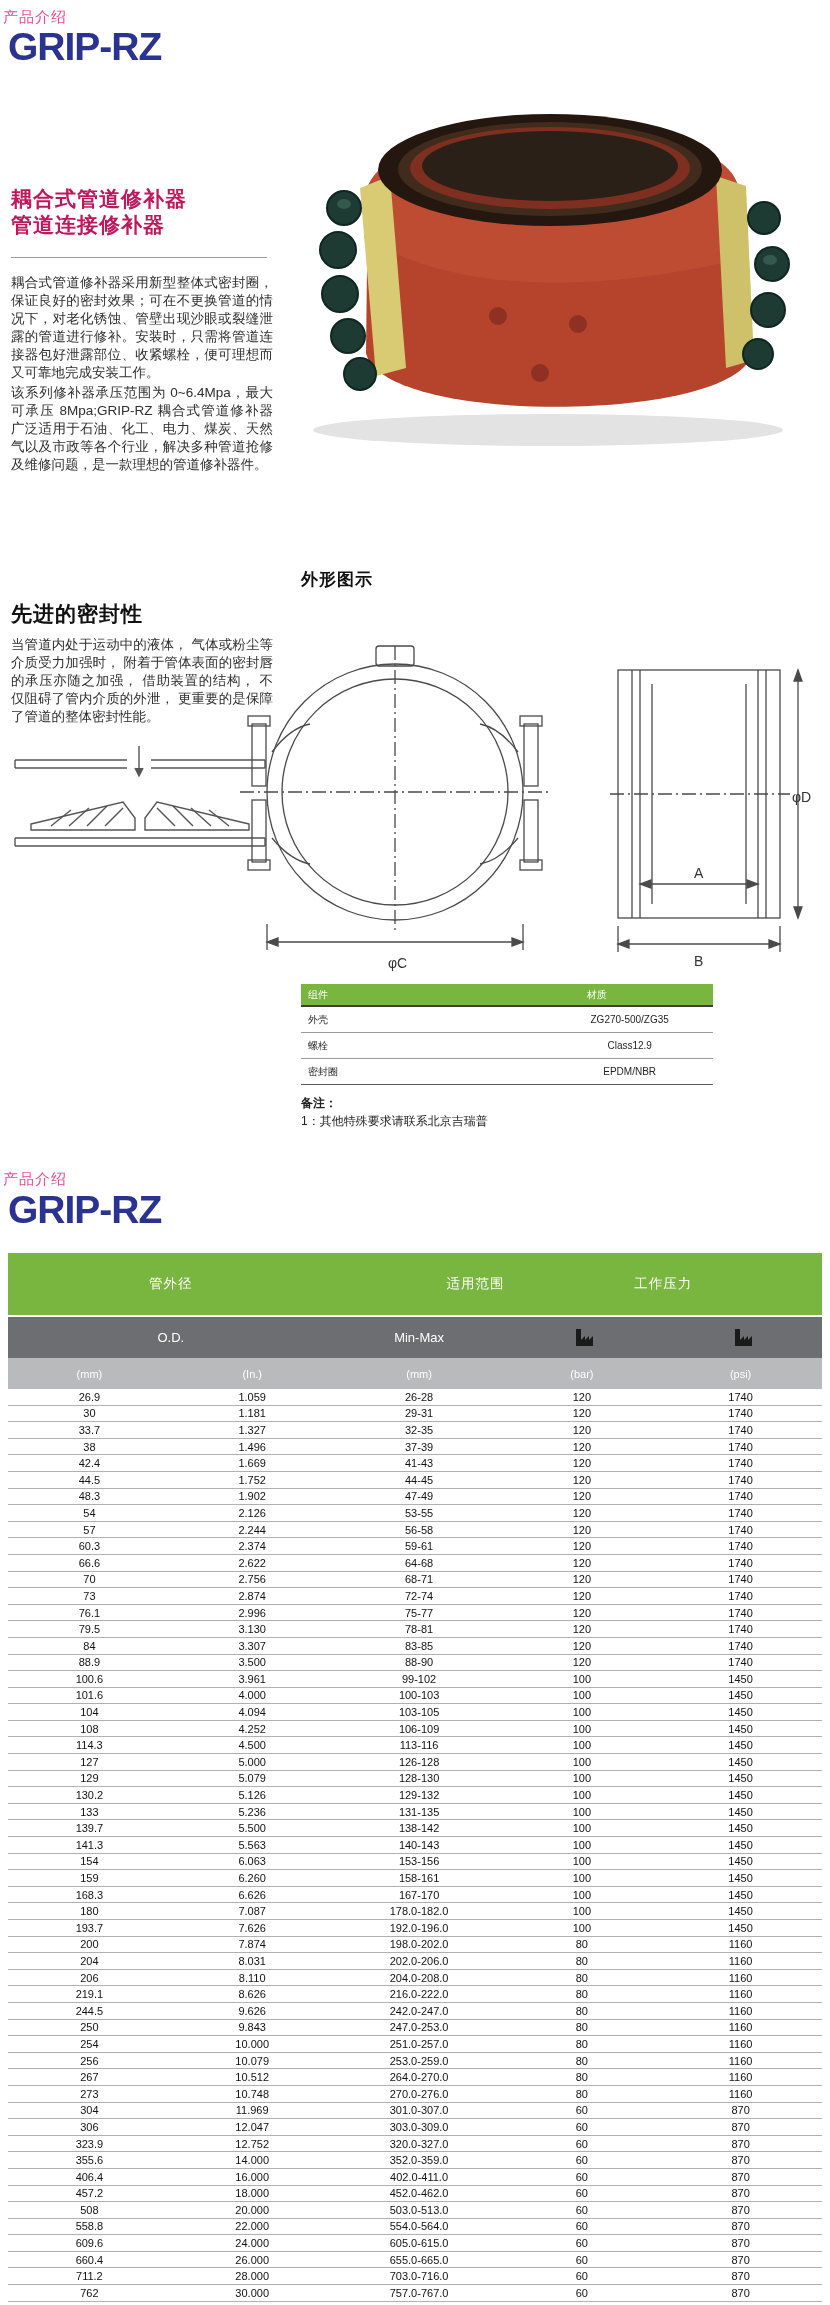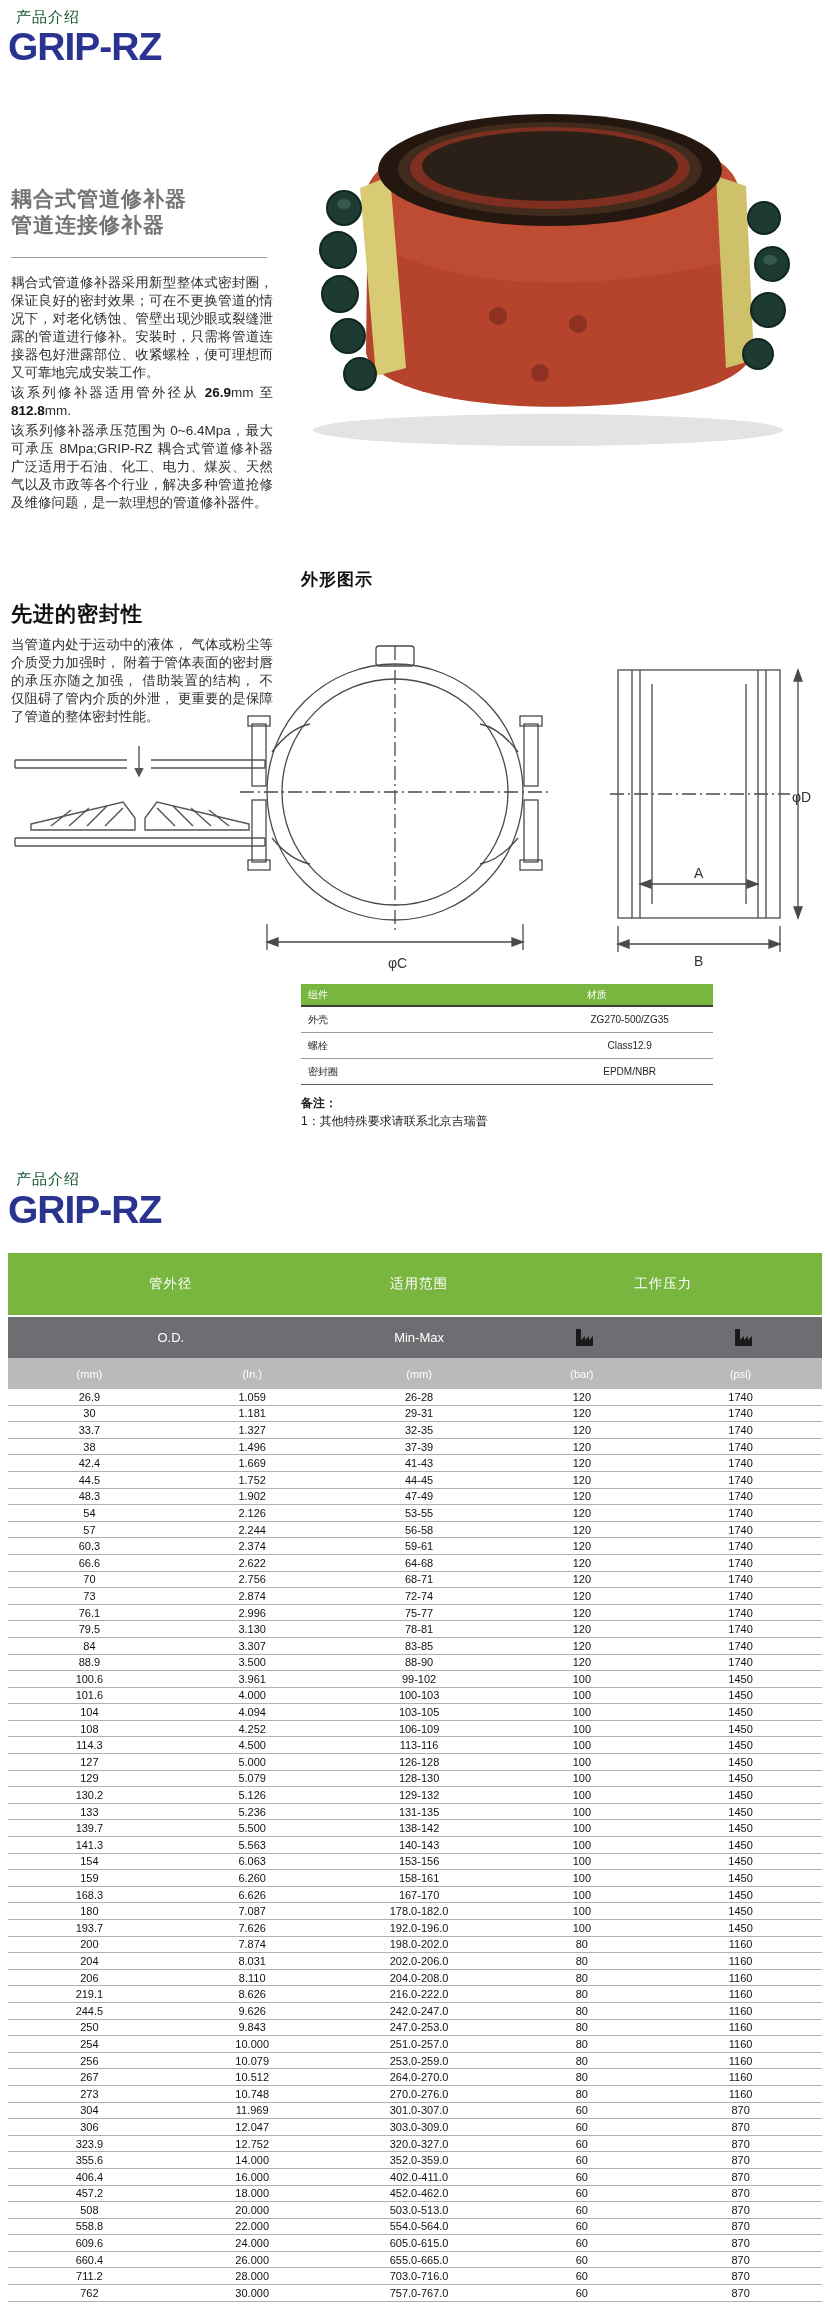--- a/index.html
+++ b/index.html
@@ -3,28 +3,28 @@
 <meta charset="utf-8">
 <style>
   * { margin:0; padding:0; box-sizing:border-box; }
   html,body { background:#ffffff; }
   .page {
     position:relative; width:830px; height:2305px; margin:0 auto;
     background:#ffffff; overflow:hidden;
     font-family:"Liberation Sans","DejaVu Sans",sans-serif;
     color:#2f2f2f;
   }
-  .eyebrow { position:absolute; left:16px; font-size:15px; color:#14532d; letter-spacing:1px; }
+  .eyebrow { position:absolute; left:3px; font-size:15px; color:#ec4899; letter-spacing:1px; }
   .brand {
     position:absolute; left:8px; font-size:39px; font-weight:900;
     color:#2b3390; letter-spacing:-1px; line-height:1;
   }
   
   .leftcol { position:absolute; left:11px; top:186px; width:262px; }
-  .subtitle { font-size:21px; font-weight:900; color:#737373; line-height:1.22; letter-spacing:1px; }
+  .subtitle { font-size:21px; font-weight:900; color:#be185d; line-height:1.22; letter-spacing:1px; }
   .divider { border:none; border-top:1px solid #9a9a9a; margin:20px 0 16px 0; width:256px; }
   .body-p { font-size:13.5px; line-height:18px; text-align:justify; color:#2e2e2e; }
   .body-p + .body-p { margin-top:2px; }
   .bold-num { font-weight:bold; color:#111; }
   .sealing-block { position:absolute; left:11px; top:600px; width:262px; }
   .sealing-title { font-size:21px; font-weight:bold; color:#111; margin-bottom:8px; letter-spacing:1px; }
   .sealing-svg { display:block; margin-top:14px; }
   
   .photo-wrap { position:absolute; left:248px; top:68px; width:566px; height:390px; }
   .outline-title { position:absolute; left:301px; top:568px; font-size:17px; font-weight:bold; color:#111; letter-spacing:1px; }
@@ -37,21 +37,21 @@
   .comp-row { display:flex; height:26px; align-items:center; border-bottom:1px solid #9a9a9a; color:#1f1f1f; }
   .comp-row:last-child { border-bottom:1px solid #5a5a5a; }
   .comp-row .c1 { width:45%; padding-left:7px; }
   .comp-row .c2 { width:55%; text-align:center; padding-left:60px; }
   .note-block { position:absolute; left:301px; top:1094px; font-size:12px; color:#222; line-height:1.5; }
   .note-title { font-weight:bold; }
   
   .spec-table { position:absolute; left:8px; top:1253px; width:814px; }
   .grp-row { display:flex; background:#79b63f; height:62px; align-items:center; color:#ffffff; font-size:13.5px; }
   .grp-row .g1 { width:40%; text-align:center; letter-spacing:1px; }
-  .grp-row .g2 { width:21%; text-align:center; letter-spacing:1px;font-family:Liberation Mono, monospace; }
+  .grp-row .g2 { width:21%; text-align:right; letter-spacing:1px;font-family:Liberation Mono, monospace; }
   .grp-row .g3 { width:39%; text-align:center; letter-spacing:1px; }
   .sub-row { display:flex; background:#6d6e71; height:43px; align-items:center; color:#ffffff; font-size:13px; border-top:2px solid #ffffff; }
   .sub-row .s1 { width:40%; text-align:center; }
   .sub-row .s2 { width:21%; text-align:center; }
   .sub-row .s3 { width:19.5%; text-align:center; }
   .sub-row .s4 { width:19.5%; text-align:center; }
   .unit-row { display:flex; background:#b9babc; height:31px; align-items:center; color:#ffffff; font-size:11px; }
   .tbody { display:flex; flex-direction:column; height:930px; border-bottom:2px solid #555; }
   .trow { display:flex; flex:1; align-items:center; border-bottom:1px solid #b0b0b0; font-size:11px; color:#111; }
   .trow:last-child { border-bottom:none; }
@@ -105,21 +105,20 @@
     </svg>
   </div>
 
   <div class="leftcol">
     <div class="subtitle">
       <div>耦合式管道修补器</div>
       <div>管道连接修补器</div>
     </div>
     <hr class="divider">
     <p class="body-p">耦合式管道修补器采用新型整体式密封圈，保证良好的密封效果；可在不更换管道的情况下，对老化锈蚀、管壁出现沙眼或裂缝泄露的管道进行修补。安装时，只需将管道连接器包好泄露部位、收紧螺栓，便可理想而又可靠地完成安装工作。</p>
-    <p class="body-p"><span>该系列修补器适用管外径从 </span><span class="bold-num">26.9</span><span>mm 至 </span><span class="bold-num">812.8</span><span>mm.</span></p>
     <p class="body-p">该系列修补器承压范围为 0~6.4Mpa，最大可承压 8Mpa;GRIP-RZ 耦合式管道修补器广泛适用于石油、化工、电力、煤炭、天然气以及市政等各个行业，解决多种管道抢修及维修问题，是一款理想的管道修补器件。</p>
   </div>
 
   <div class="sealing-block">
     <div class="sealing-title">先进的密封性</div>
     <p class="body-p">当管道内处于运动中的液体， 气体或粉尘等介质受力加强时， 附着于管体表面的密封唇的承压亦随之加强， 借助装置的结构， 不仅阻碍了管内介质的外泄， 更重要的是保障了管道的整体密封性能。</p>
     <svg class="sealing-svg" width="258" height="120" viewBox="0 0 258 120">
       <g stroke="#555" stroke-width="1.4" fill="none">
         <line x1="4" y1="20" x2="116" y2="20"></line>
           <line x1="140" y1="20" x2="254" y2="20"></line>

